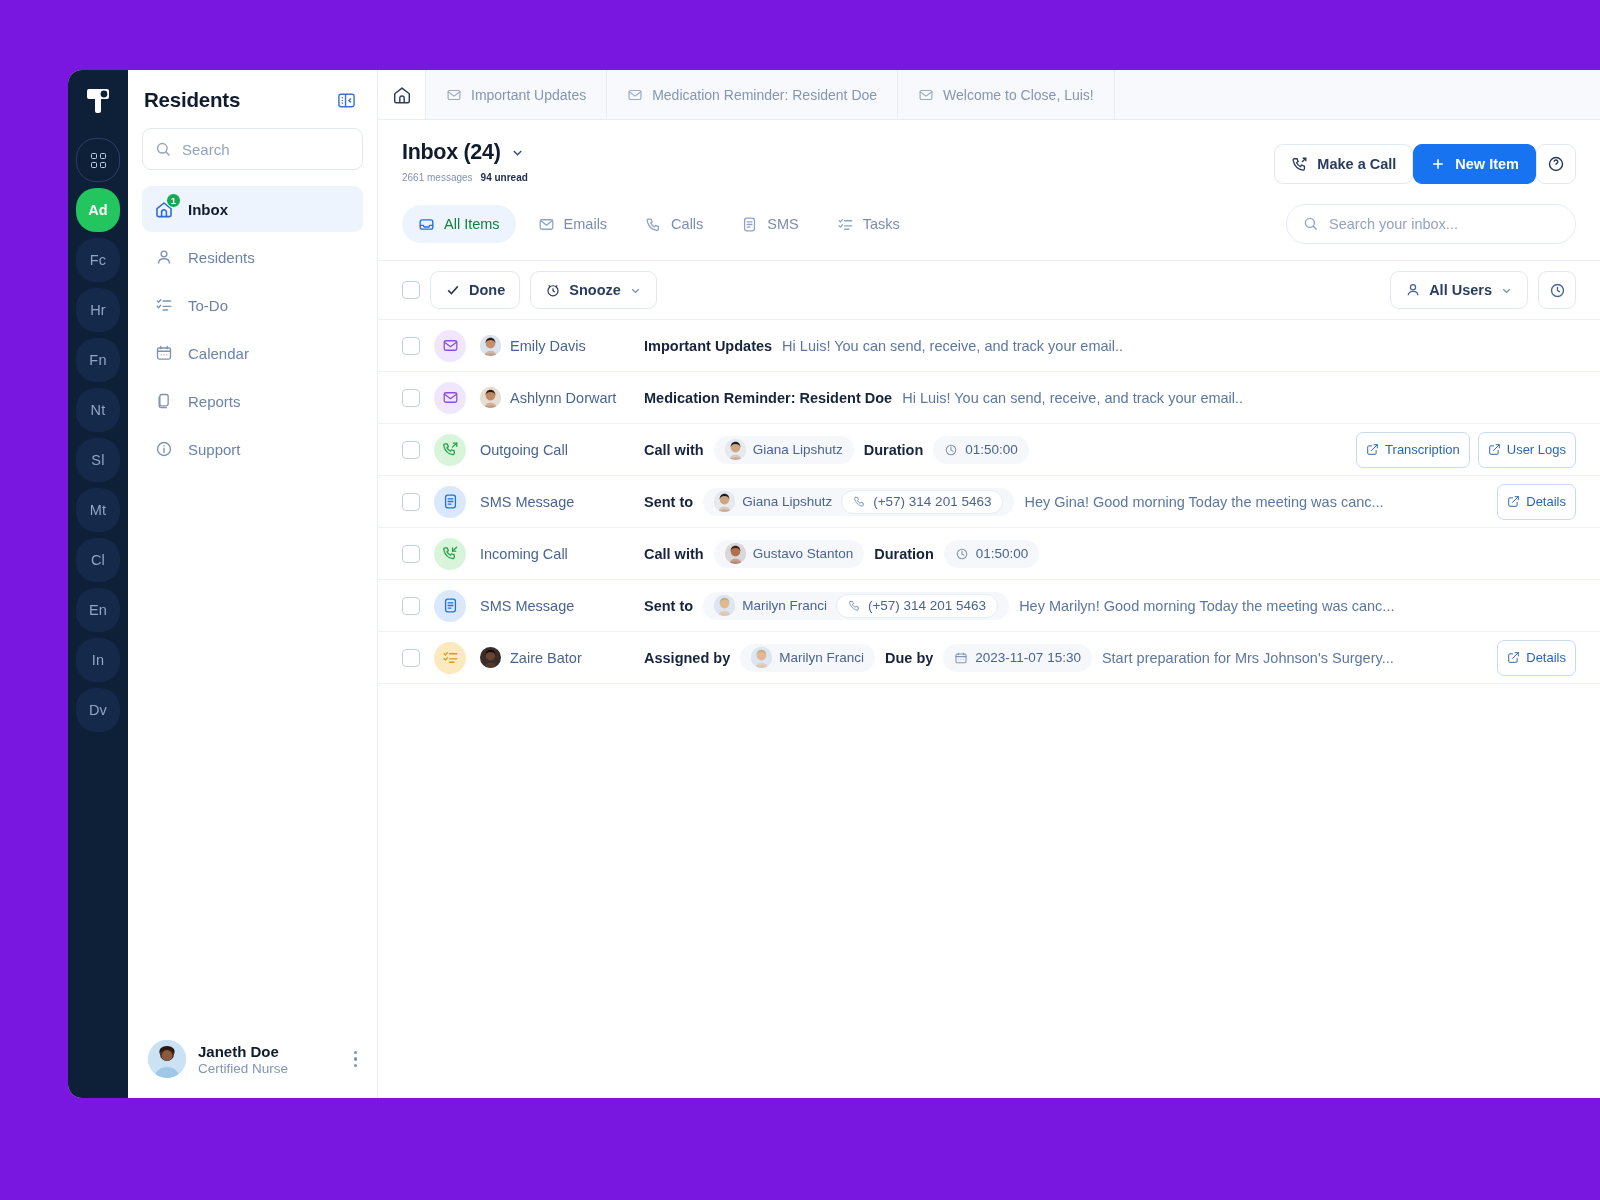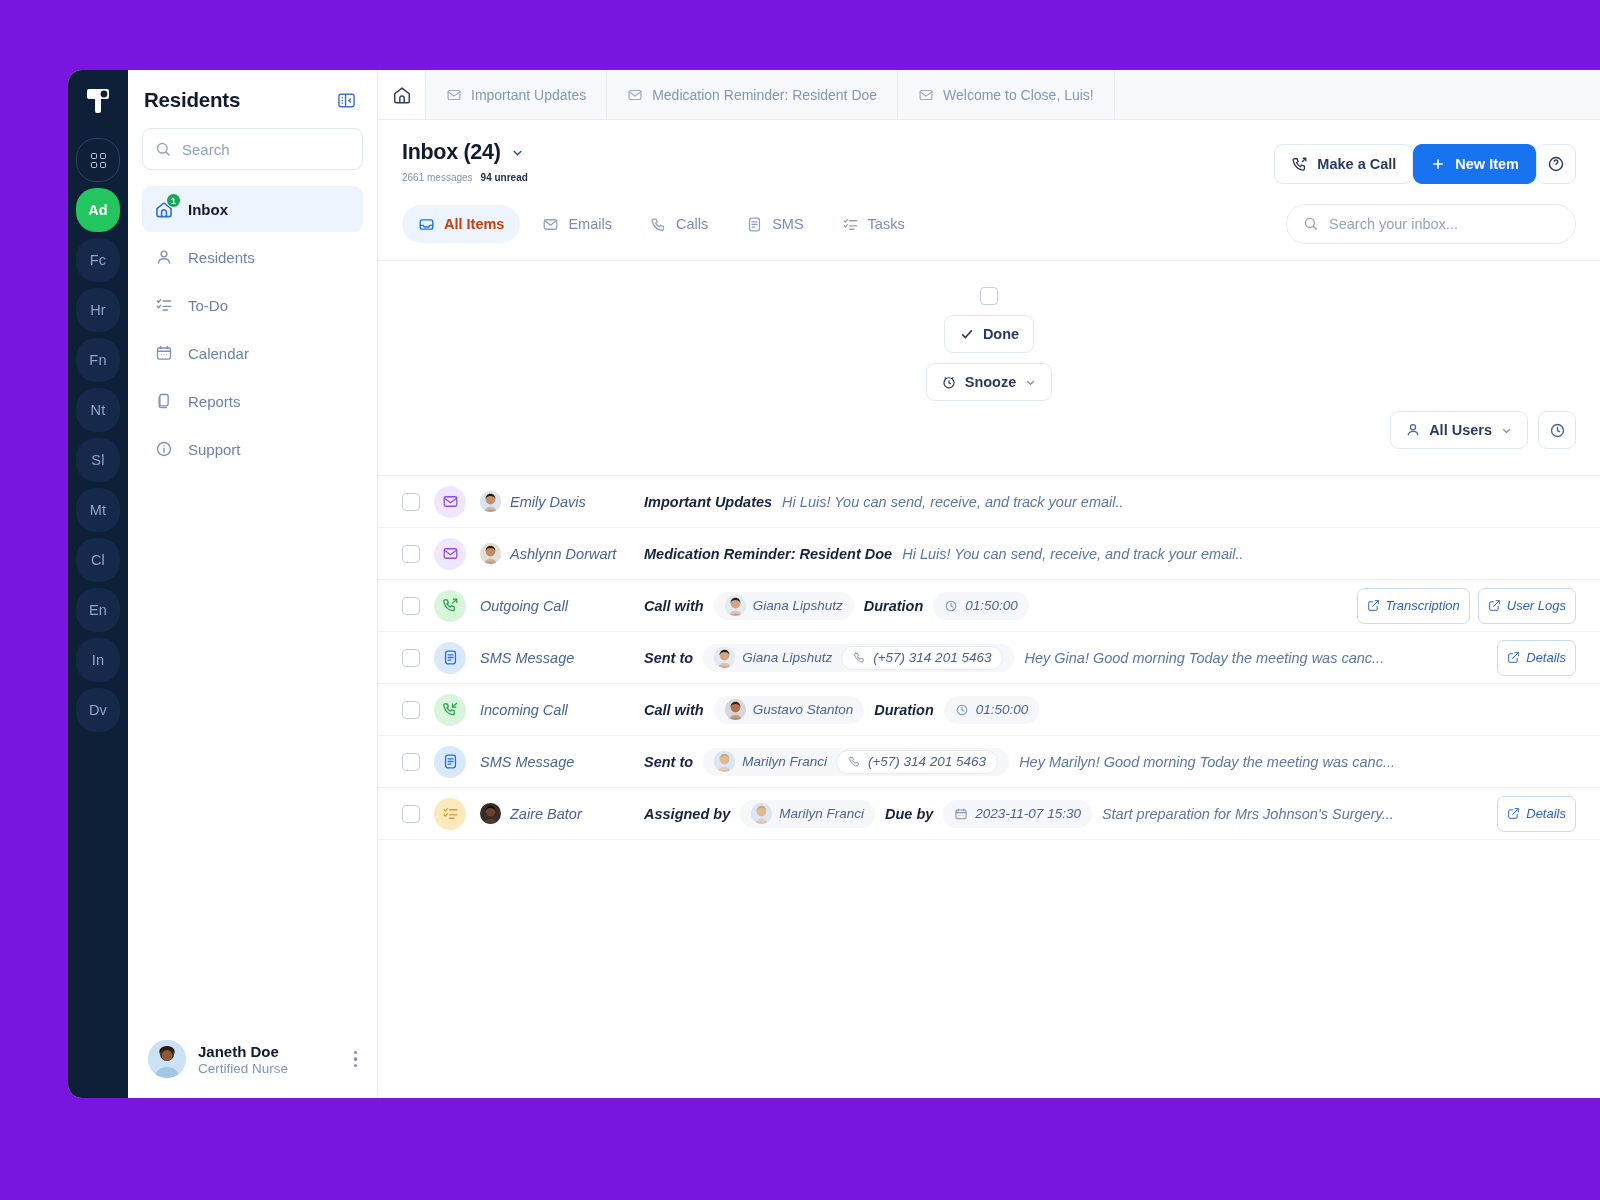--- a/index.html
+++ b/index.html
@@ -156,52 +156,51 @@
     display: flex; align-items: center;
     padding: 4px 24px 16px 24px;
   }
   .chips { display: flex; align-items: center; gap: 6px; }
   .chip {
     height: 38px; border-radius: 19px;
     display: flex; align-items: center; gap: 9px;
     padding: 0 16px;
     font-size: 14.5px; color: #7B8EAF; font-weight: 500;
   }
-  .chip.active { background: #EEF4FD; color: #c2410c; font-weight: 700; }
+  .chip.active { background: #EEF4FD; color: #15803d; font-weight: 400; }
   .inbox-search {
     margin-left: auto;
     width: 290px; height: 40px;
     border: 1px solid #E4EAF4; border-radius: 20px;
     display: flex; align-items: center; gap: 10px;
     padding: 0 16px;
     color: #93A4C0; font-size: 14.5px;
   }
 
   .toolbar {
     display: flex; align-items: center; gap: 10px;
-    padding: 26px 24px;
+    padding: 10px 24px;
     border-top: 1px solid #EDF1F7;
     border-bottom: 1px solid #EDF1F7;
     background: #fff;
-    flex-direction: column;
   }
   .cbx {
     width: 18px; height: 18px; border-radius: 4px;
     border: 1.6px solid #C3CEDF; flex: 0 0 18px;
   }
   .tb-btn {
     height: 38px; border: 1px solid #E2E8F2; border-radius: 9px;
     display: flex; align-items: center; gap: 8px;
     padding: 0 14px;
     font-size: 14.5px; font-weight: 600; color: #2A3C5E;
   }
   .tb-right { margin-left: auto; display: flex; align-items: center; gap: 10px; }
 
   
-  .rows { flex: 1; overflow: hidden; font-style: italic; }
+  .rows { flex: 1; overflow: hidden; }
   .row {
     display: flex; align-items: center; gap: 14px;
     height: 52px;
     padding: 0 24px;
     border-bottom: 1px solid #EEF1F7;
     font-size: 14.5px;
   }
   .row-ico {
     width: 32px; height: 32px; border-radius: 50%;
     display: flex; align-items: center; justify-content: center;

